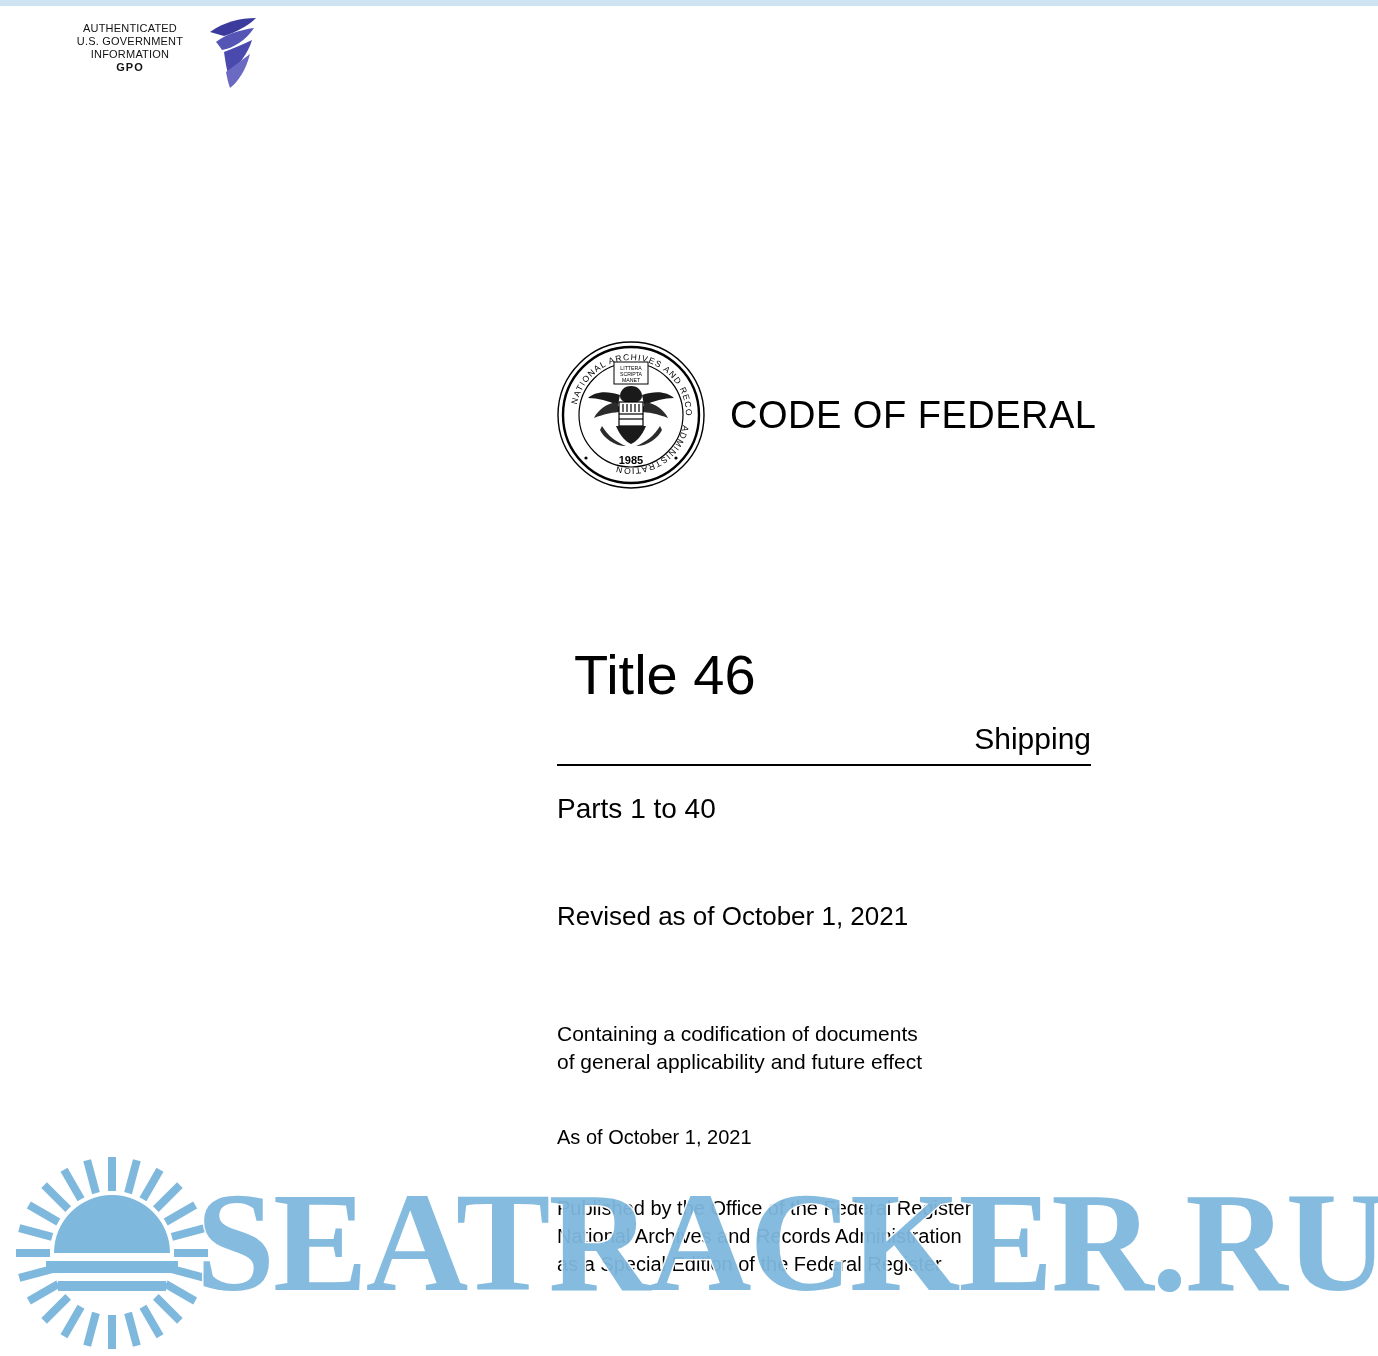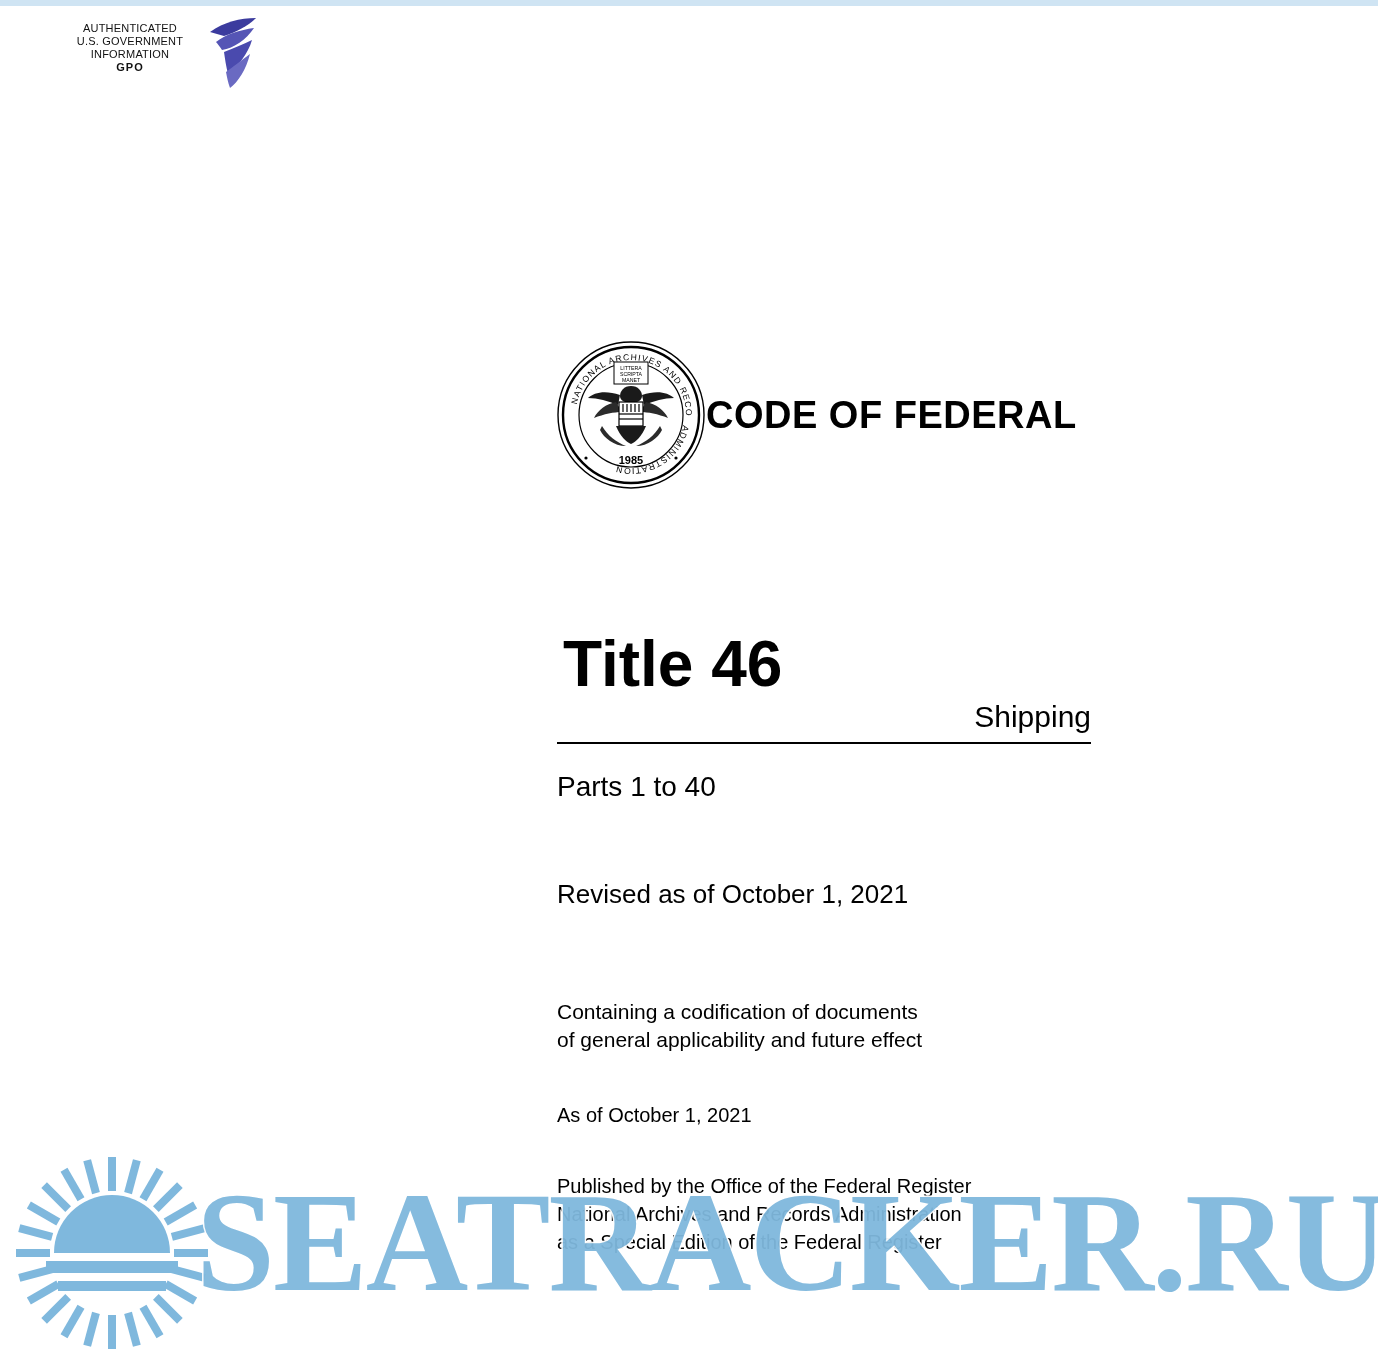--- a/index.html
+++ b/index.html
@@ -72,38 +72,39 @@
     display: flex;
     align-items: center;
   }
   .nara-seal {
     width: 150px;
     height: 150px;
     flex: 0 0 150px;
     position: relative;
   }
   .cfr-title {
+    margin-left: 24px;
     font-size: 38px;
-    font-weight: bold;
+    font-weight: normal;
     line-height: 44px;
     letter-spacing: 0.5px;
     color: #000;
   }
 
   .title-block {
     position: absolute;
     left: 557px;
     top: 630px;
     width: 534px;
   }
   .title-main {
-    font-size: 64px;
-    font-weight: bold;
+    font-size: 56px;
+    font-weight: normal;
     line-height: 56px;
-    margin: 6px;
+    margin: 17px;
   }
   .title-sub {
     font-size: 30px;
     line-height: 38px;
     margin: 2px 0 0 0;
     font-weight: normal;
     text-align: right;
   }
   .rule {
     border-bottom: 2px solid #000;

